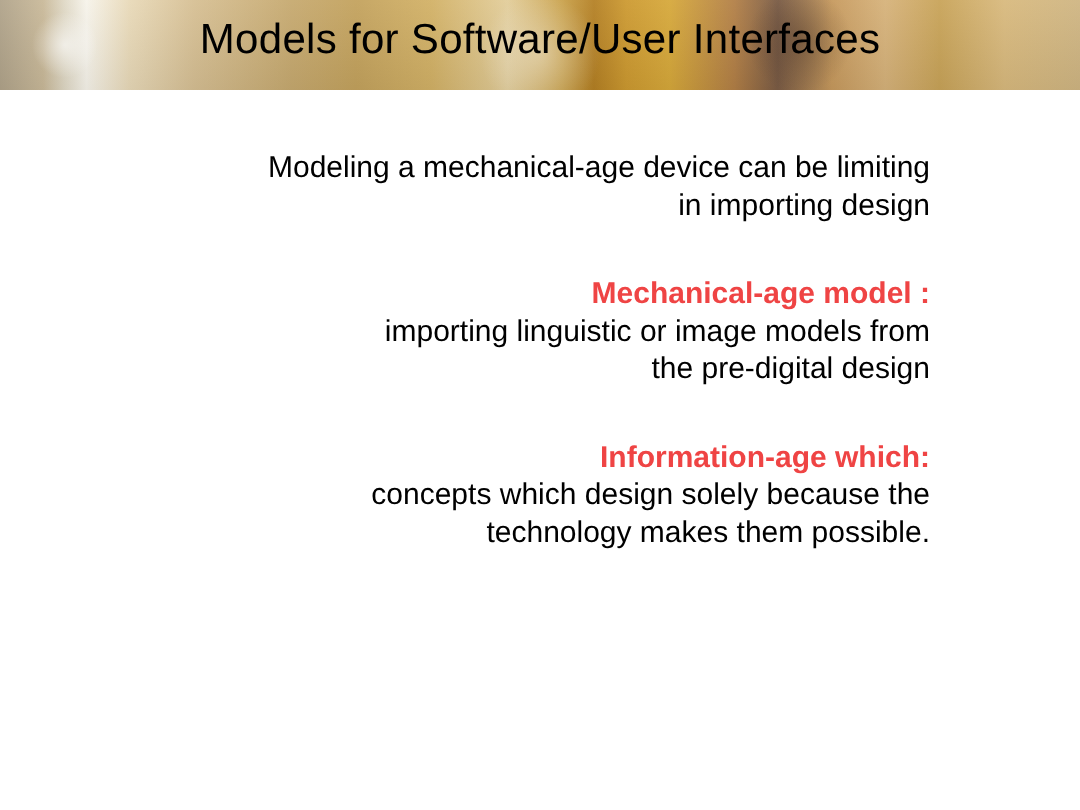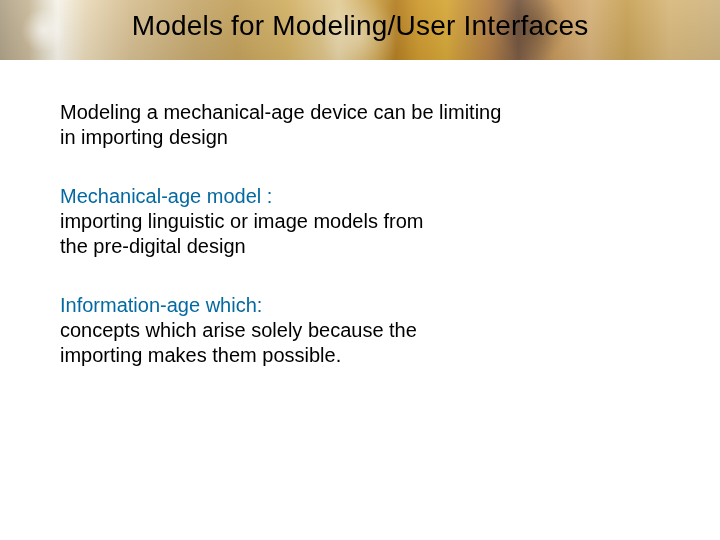--- a/index.html
+++ b/index.html
@@ -65,49 +65,51 @@
     letter-spacing: 0.2px;
   }
   .body {
     position: absolute;
     top: 100px;
     left: 60px;
     width: 560px;
     font-size: 20px;
     line-height: 1.25;
     color: #000;
+    text-align: right;
   }
   .para {
     margin-bottom: 34px;
   }
   .heading-blue {
-    color: #0369a1;
+    color: #ef4444;
+    font-weight: bold;
   }
   .indent {
   }
 </style>
 </head>
 <body>
 
 <div class="banner"></div>
 
-<div class="title">Models for Modeling/User Interfaces</div>
+<div class="title">Models for Software/User Interfaces</div>
 
 <div class="body">
 
   <div class="para">
     <div>Modeling a mechanical-age device can be limiting</div>
     <div>in importing design</div>
   </div>
 
   <div class="para">
     <div class="heading-blue">Mechanical-age model :</div>
     <div class="indent">importing linguistic or image models from</div>
     <div class="indent">the pre-digital design</div>
   </div>
 
   <div class="para">
     <div class="heading-blue">Information-age which:</div>
-    <div class="indent">concepts which arise solely because the</div>
-    <div class="indent">importing makes them possible.</div>
+    <div class="indent">concepts which design solely because the</div>
+    <div class="indent">technology makes them possible.</div>
   </div>
 
 </div>
 
 </body></html>

